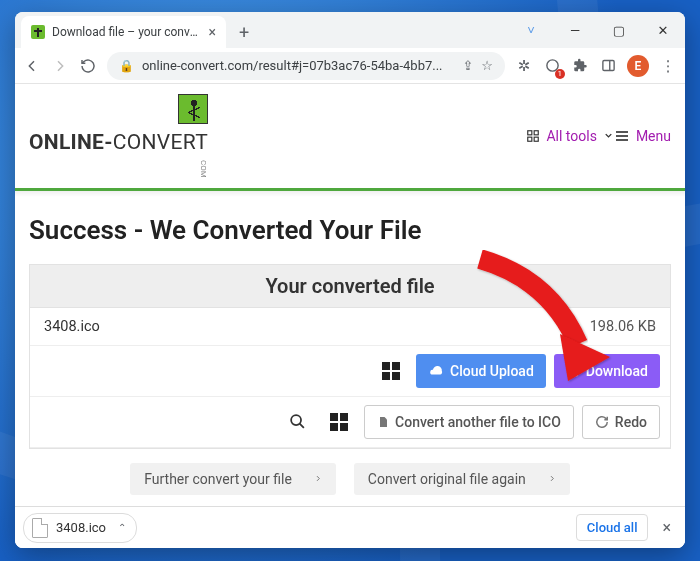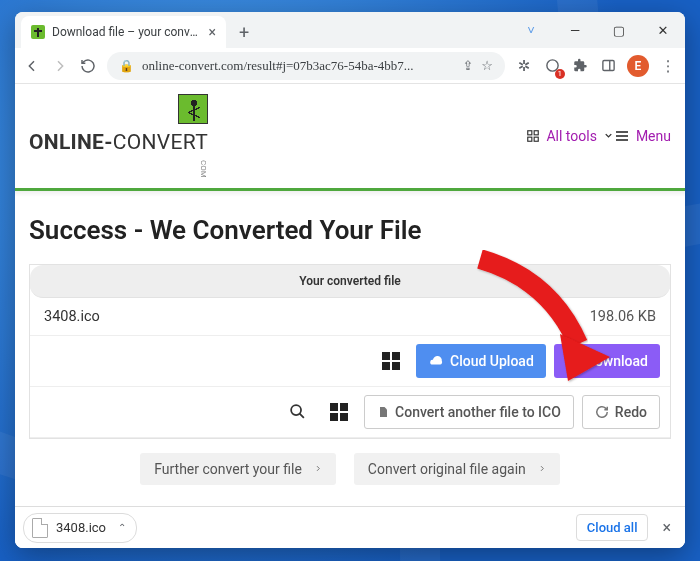--- a/index.html
+++ b/index.html
@@ -18,21 +18,21 @@
   .tab-close{font-size:14px;color:#5f6368;cursor:pointer;}
   .newtab{width:28px;height:28px;display:flex;align-items:center;justify-content:center;color:#5f6368;font-size:18px;cursor:pointer;margin-left:4px;margin-bottom:2px;}
   .win-controls{margin-left:auto;display:flex;gap:0;}
   .win-btn{width:44px;height:36px;display:flex;align-items:center;justify-content:center;color:#333;font-size:13px;cursor:pointer;}
   .win-btn.chev{color:#5f9de8;}
 
   .addrbar{height:36px;background:#fff;display:flex;align-items:center;padding:0 8px;gap:10px;border-bottom:1px solid #e4e4e4;}
   .nav-ico{width:18px;height:18px;display:flex;align-items:center;justify-content:center;color:#5f6368;cursor:pointer;}
   .url-box{flex:1;height:28px;background:#f1f3f4;border-radius:14px;display:flex;align-items:center;padding:0 12px;gap:8px;font-size:13px;color:#3c4043;overflow:hidden;}
   .lock{color:#5f6368;font-size:12px;}
-  .url{flex:1;white-space:nowrap;overflow:hidden;text-overflow:ellipsis;font-family:Liberation Serif, serif;}
+  .url{flex:1;white-space:nowrap;overflow:hidden;text-overflow:ellipsis;}
   .ext-ico{width:18px;height:18px;display:flex;align-items:center;justify-content:center;color:#5f6368;cursor:pointer;font-size:15px;}
   .notif{position:relative;}
   .notif::after{content:attr(data-count);position:absolute;right:-4px;bottom:-4px;background:#d93025;color:#fff;font-size:8px;border-radius:6px;padding:0 3px;line-height:10px;}
   .avatar{width:22px;height:22px;border-radius:50%;background:#e25b2e;color:#fff;display:flex;align-items:center;justify-content:center;font-size:12px;font-weight:600;}
 
   .content{flex:1;overflow-y:auto;position:relative;background:#fff;}
   .content::-webkit-scrollbar{width:14px;background:#f8f8f8;}
   .content::-webkit-scrollbar-thumb{background:#c6c6c6;border-radius:2px;}
 
   .page{padding:0 0 80px 0;}
@@ -47,37 +47,37 @@
 
   .green-line{height:3px;background:#4fa83d;margin:2px 0 0;}
   .hdr-shadow{height:6px;background:linear-gradient(rgba(0,0,0,0.06),transparent);}
 
   .main{padding:18px 14px 0;}
   h1{font-size:26px;color:#222;font-weight:600;margin-bottom:19px;}
   .sub{font-size:15.5px;color:#555;margin-bottom:18px;}
   .sub a{color:#2a6fc9;text-decoration:none;}
 
   .panel{border:1px solid #e2e2e2;}
-  .panel-head{background:#eeeeee;text-align:center;font-size:12px;font-weight:600;color:#333;padding:9px 0;border-bottom:1px solid #e2e2e2;border-radius:13px;}
+  .panel-head{background:#eeeeee;text-align:center;font-size:20px;font-weight:600;color:#333;padding:9px 0;border-bottom:1px solid #e2e2e2;}
   .file-row{display:flex;align-items:center;padding:10px 14px;font-size:14.5px;color:#333;border-bottom:1px solid #eee;}
   .file-size{margin-left:auto;color:#555;}
   .action-row{display:flex;justify-content:flex-end;gap:8px;padding:8px 10px;border-bottom:1px solid #eee;}
   .qr{width:34px;height:34px;display:flex;flex-direction:column;align-items:center;justify-content:center;gap:1px;cursor:pointer;font-size:9px;color:#222;}
   .qr-grid{width:18px;height:18px;display:grid;grid-template-columns:repeat(2,1fr);grid-template-rows:repeat(2,1fr);gap:2px;}
   .qr-grid span{background:#222;}
   .btn{height:34px;border-radius:3px;padding:0 12px;display:inline-flex;align-items:center;gap:6px;font-size:14px;font-weight:500;cursor:pointer;border:none;color:#fff;}
   .btn-blue{background:#4f8ef0;}
   .btn-green{background:#8b5cf6;}
   .btn-grey{background:#fff;border:1px solid #ccc;color:#555;}
   .tool-row{display:flex;justify-content:flex-end;gap:8px;padding:8px 10px;border-bottom:1px solid #eee;}
   .tool-row2{display:flex;justify-content:flex-end;gap:8px;padding:8px 10px;}
   .sq-ico{width:34px;height:34px;display:flex;align-items:center;justify-content:center;font-size:17px;color:#333;cursor:pointer;}
 
   .link-row{display:flex;justify-content:center;gap:18px;padding:14px 0 0;}
-  .ghost-btn{background:#f1f1f1;color:#555;font-size:14px;padding:8px 14px;border-radius:3px;display:inline-flex;align-items:center;gap:12px;cursor:pointer;}
+  .ghost-btn{background:#f1f1f1;color:#555;font-size:14px;padding:8px 14px;border-radius:3px;display:inline-flex;align-items:center;gap:22px;cursor:pointer;}
 
   .dl-bar{position:absolute;left:0;right:0;bottom:0;height:42px;background:#fff;border-top:1px solid #ddd;display:flex;align-items:center;padding:0 8px;gap:8px;}
   .dl-chip{display:flex;align-items:center;gap:8px;border:1px solid #dcdcdc;border-radius:14px;height:30px;padding:0 10px 0 8px;font-size:13px;color:#333;cursor:pointer;}
   .dl-ico{width:16px;height:20px;border:1px solid #aaa;border-radius:1px;position:relative;}
   .dl-ico::after{content:"";position:absolute;right:-1px;top:-1px;width:6px;height:6px;background:#fff;border-left:1px solid #aaa;border-bottom:1px solid #aaa;}
   .dl-chev{color:#5f6368;font-size:10px;margin-left:4px;}
   .show-all{margin-left:auto;color:#1a73e8;font-size:13px;border:1px solid #dcdcdc;border-radius:4px;padding:5px 10px;background:#fff;cursor:pointer;font-weight:500;}
   .dl-close{color:#5f6368;font-size:16px;cursor:pointer;padding:0 6px;}
 
   .arrow{position:absolute;pointer-events:none;}

